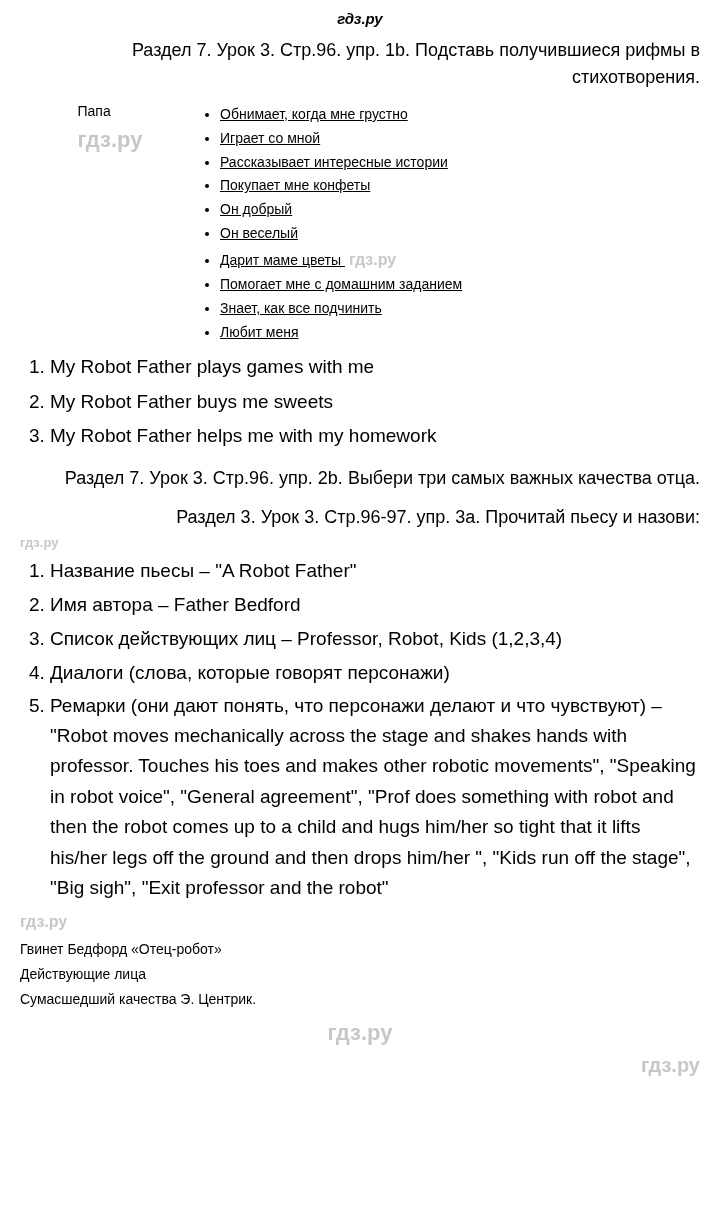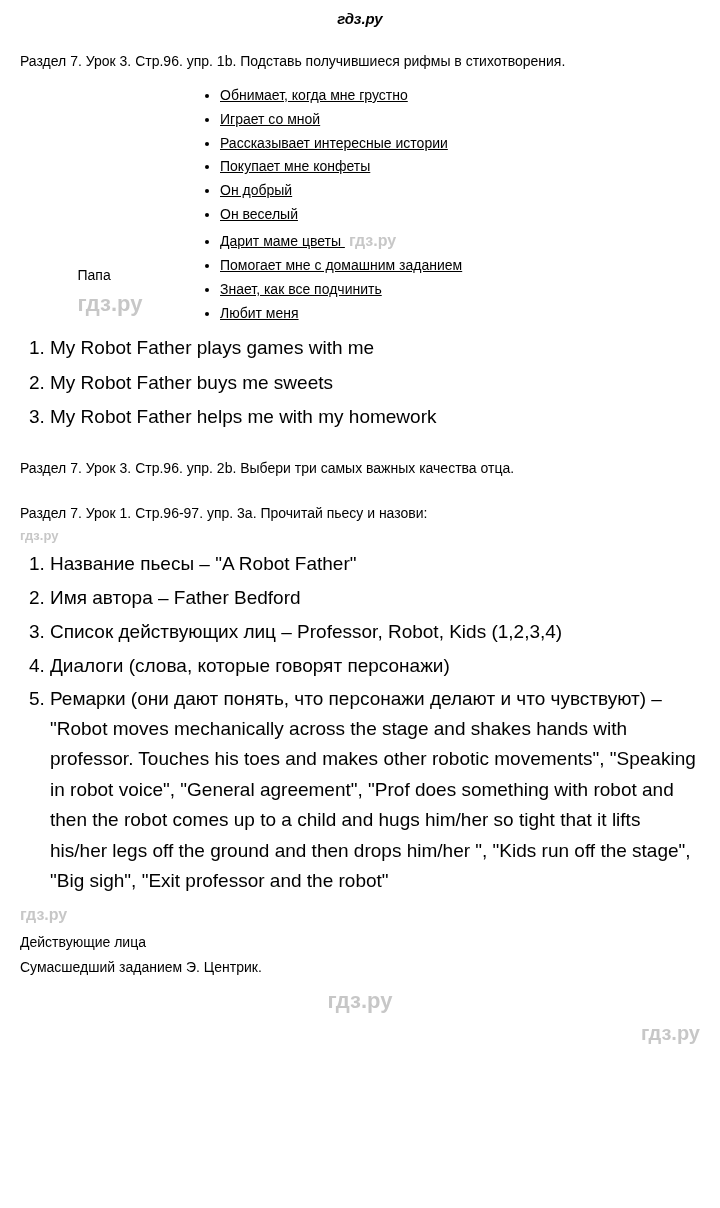--- a/index.html
+++ b/index.html
@@ -16,39 +16,40 @@
       text-align: center;
       font-size: 15px;
       font-weight: bold;
       color: #000;
       margin-bottom: 8px;
       font-style: italic;
     }
     .section-title {
       font-weight: bold;
       margin-bottom: 4px;
-      margin-top: 24px;
-      font-size: 14px;
+      margin-top: 10px;
+      font-size: 18px;
+      text-align: right;
     }
     .section-title span {
       font-weight: normal;
     }
     .exercise-block {
       margin-bottom: 12px;
     }
     .two-col {
       display: flex;
       flex-direction: row;
       margin-top: 6px;
       margin-bottom: 6px;
     }
     .left-col {
       width: 180px;
       display: flex;
-      align-items: flex-end;
+      align-items: flex-start;
       justify-content: center;
       font-size: 14px;
     }
     .right-col {
       flex: 1;
     }
     .bullet-list {
       list-style: disc;
       padding-left: 20px;
       line-height: 1.7;
@@ -142,36 +143,37 @@
   <p class="section-title">
     <span>Раздел 7. Урок 3. Стр.96. упр. 2b.</span>
     <span> </span>
     <span>Выбери три самых важных качества отца.</span>
   </p>
 
 </div>
 
 <div class="exercise-block">
   <p class="section-title">
-    <span>Раздел 7. Урок 1. Стр.96-97. упр. 3а.</span>
+    <span>Раздел 3. Урок 3. Стр.96-97. упр. 3а.</span>
     <span> </span>
     <span>Прочитай пьесу и назови:</span>
   </p>
 
   <div class="small-watermark">гдз.ру</div>
 
   <ol class="numbered-list" style="margin-top:2px;">
     <li>Название пьесы – "A Robot Father"</li>
     <li>Имя автора – Father Bedford</li>
     <li>Список действующих лиц – Professor, Robot, Kids (1,2,3,4)</li>
     <li>Диалоги (слова, которые говорят персонажи)</li>
     <li style="line-height:1.6;">Ремарки (они дают понять, что персонажи делают и что чувствуют) – "Robot moves mechanically across the stage and shakes hands with professor. Touches his toes and makes other robotic movements", "Speaking in robot voice", "General agreement", "Prof does something with robot and then the robot comes up to a child and hugs him/her so tight that it lifts his/her legs off the ground and then drops him/her ", "Kids run off the stage", "Big sigh", "Exit professor and the robot"</li>
   </ol>
 
   <div style="margin-top:10px;">
     <div class="watermark" style="text-align:left; font-size:16px;">гдз.ру</div>
+    <p>Гвинет Бедфорд «Отец-робот»</p>
     <p>Действующие лица</p>
-    <p>Сумасшедший заданием Э. Центрик.</p>
+    <p>Сумасшедший качества Э. Центрик.</p>
   </div>
 
   <div class="watermark" style="font-size:22px; margin-top:10px;">гдз.ру</div>
   <div class="watermark" style="font-size:20px; text-align:right;">гдз.ру</div>
 </div>
 
 </body></html>

